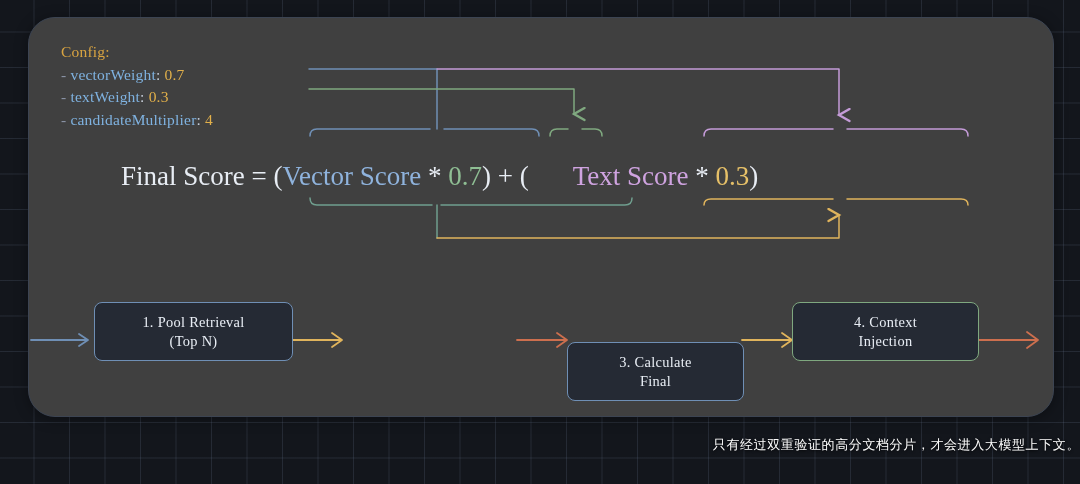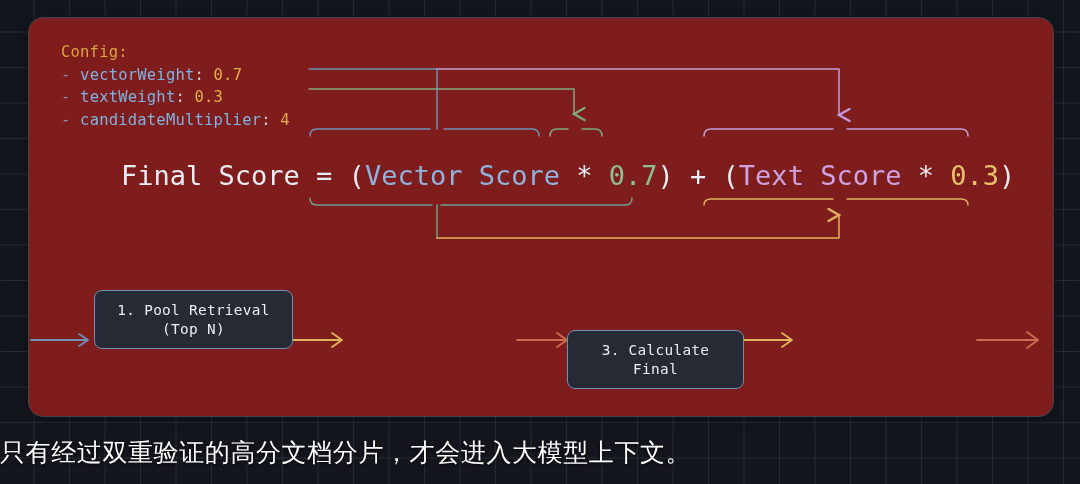--- a/index.html
+++ b/index.html
@@ -15,25 +15,26 @@
     background-color:#13161c;
     background-image:
       linear-gradient(to right, rgba(125,145,175,.17) 1px, transparent 1px),
       linear-gradient(to bottom, rgba(125,145,175,.17) 1px, transparent 1px);
     background-size:35.5px 35.5px;
     background-position:-2px -4px;
   }
   
   #panel{
     position:absolute;left:28px;top:17px;width:1024px;height:398px;
-    background:#7f1d1d;
+    background:#404040;
     border:1px solid #3c4452;
-    border-radius:15px;
+    border-radius:27px;
     box-shadow:0 2px 14px rgba(0,0,0,.35);
     overflow:hidden;
+    font-family:Liberation Serif, serif;
   }
   
   #config{
     position:absolute;left:32px;top:23px;
     font-size:15.5px;line-height:22.5px;letter-spacing:.2px;
     white-space:pre;
   }
   .c-key{color:#d9a441;}
   .c-dash{color:#8a94a6;}
   .c-prop{color:#7fb2e0;}
@@ -42,43 +43,43 @@
 
   
   #formula{
     position:absolute;left:92px;top:141px;
     font-size:27px;line-height:34px;white-space:pre;
     letter-spacing:0px;
   }
   .f-plain{color:#e8edf4;}
   .f-vec{color:#8fb3dd;}
   .f-num-g{color:#8fbf94;}
-  .f-text{color:#cfa3e0;}
+  .f-text{color:#cfa3e0;margin-left:44px;}
   .f-num-y{color:#e6c068;}
 
   
   #wires{position:absolute;left:0;top:0;width:1024px;height:398px;}
 
   
   .fbox{
-    position:absolute;top:272px;height:57px;
+    position:absolute;top:284px;height:57px;
     border:1.4px solid #6f8fb5;border-radius:8px;
     background:#252a34;
     color:#e9eef5;font-size:14.4px;line-height:19px;
     display:flex;align-items:center;justify-content:center;text-align:center;
     letter-spacing:.3px;white-space:pre-line;
   }
   .fbox.green{border-color:#7fa87f;}
 
   
   #caption{
     position:absolute;left:0;right:0;top:436px;
-    text-align:left;color:#ffffff;
+    text-align:right;color:#ffffff;
     font-family:"DejaVu Sans","Liberation Sans",sans-serif;
-    font-size:25px;letter-spacing:.6px;
+    font-size:13px;letter-spacing:.6px;
     text-shadow:0 1px 3px rgba(0,0,0,.9);
   }
 </style>
 </head>
 <body>
 
 <div id="backdrop"></div>
 
 <div id="panel">
 
@@ -150,16 +151,20 @@
   </svg>
 
   <div class="fbox" style="left:65px;width:197px;">
     <span>1. Pool Retrieval
 (Top N)</span>
   </div>
   <div class="fbox" style="left:538px;width:175px;margin-top:40px;">
     <span>3. Calculate
 Final</span>
   </div>
+  <div class="fbox green" style="left:763px;width:185px;">
+    <span>4. Context
+Injection</span>
+  </div>
 
 </div>
 
 <div id="caption">只有经过双重验证的高分文档分片，才会进入大模型上下文。</div>
 
 </body></html>

